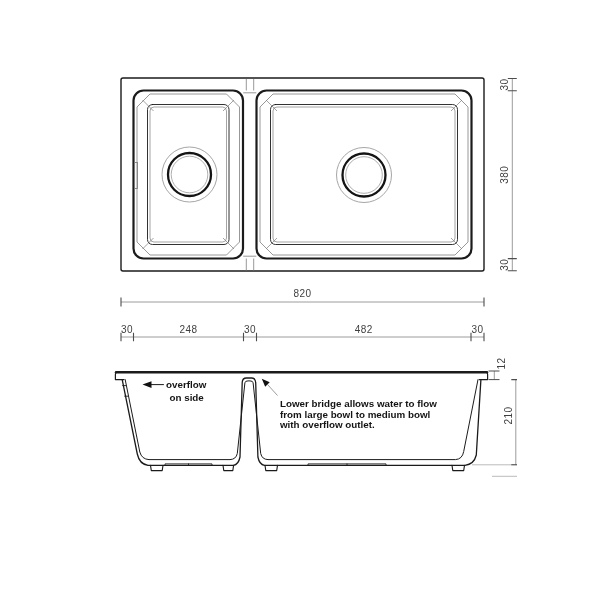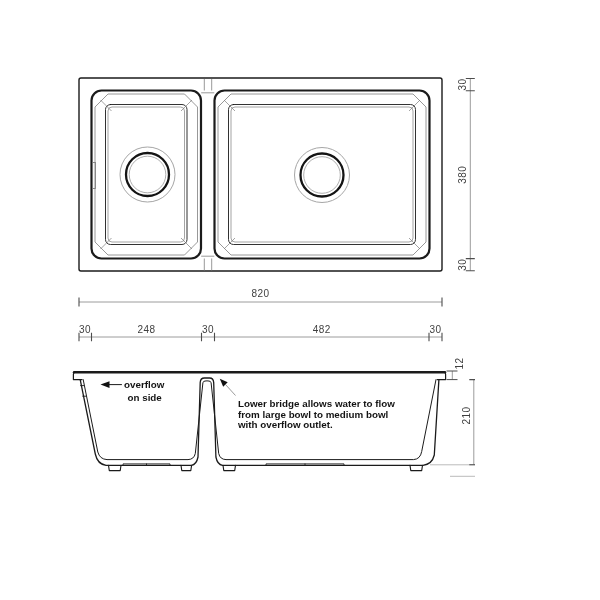--- a/index.html
+++ b/index.html
@@ -1,17 +1,17 @@
 <!DOCTYPE html>
 <html style="--line: #1b1b1b; --detail-line: #7d7d7d; --dim-line: #9c9c9c; --tick: #4d4d4d; --ext-line: #b3b3b3; --dim-text: #3f3f3f; --annotation-text: #141414; --footer-text: #9e9e9e;"><head>
 <meta charset="utf-8">
 <style>
   html,body{margin:0;padding:0;background:#ffffff;}
   .canvas{position:relative;width:475px;height:600px;background:#ffffff;overflow:hidden;
-          font-family:"Liberation Sans", sans-serif;}
+          font-family:"Liberation Sans", sans-serif;padding-left:42px;}
   svg{display:block;}
   .ln{fill:none;stroke:var(--line,#1b1b1b);stroke-linecap:round;stroke-linejoin:round;}
   .thin{fill:none;stroke:var(--detail-line,#7d7d7d);}
   .dimline{fill:none;stroke:var(--dim-line,#9c9c9c);}
   .tick{fill:none;stroke:var(--tick,#4d4d4d);}
   .ext{fill:none;stroke:var(--ext-line,#b3b3b3);}
   .dimtext{font-family:"Liberation Sans",sans-serif;font-size:10px;letter-spacing:.4px;
            fill:var(--dim-text,#3f3f3f);}
   .note{font-family:"Liberation Sans",sans-serif;font-size:9.8px;font-weight:600;
         fill:var(--annotation-text,#141414);}

